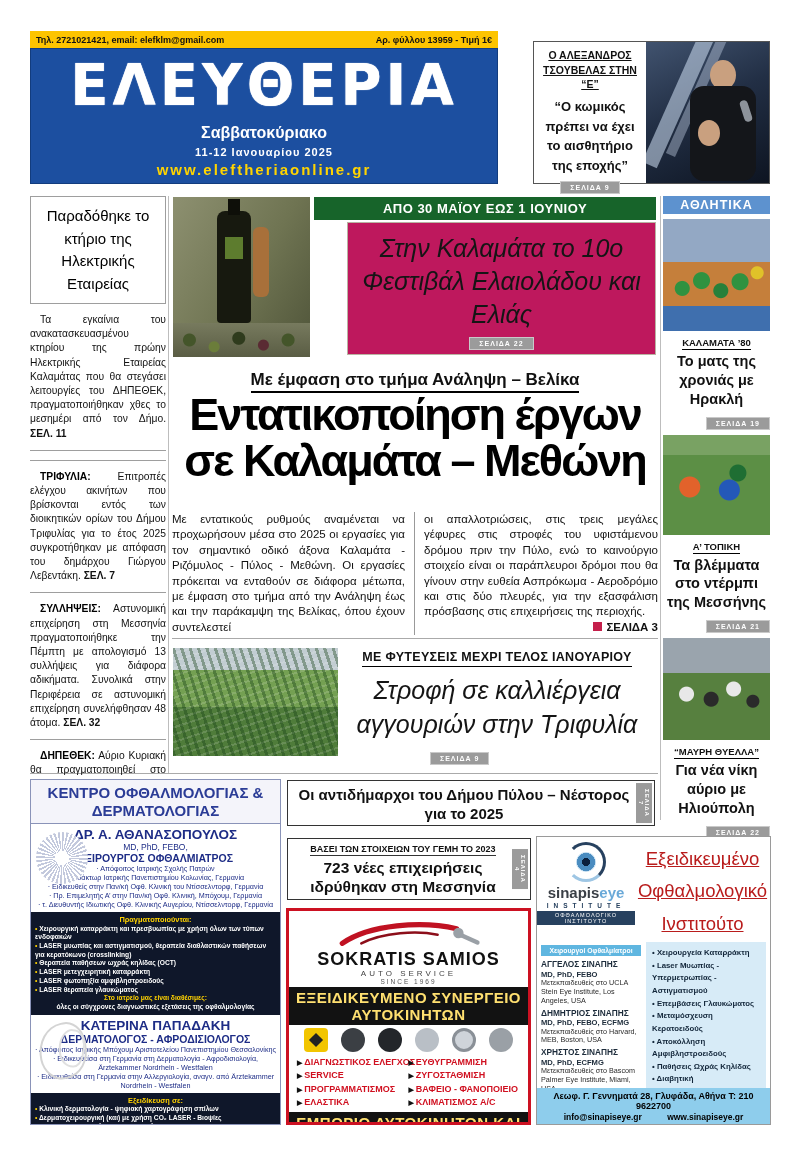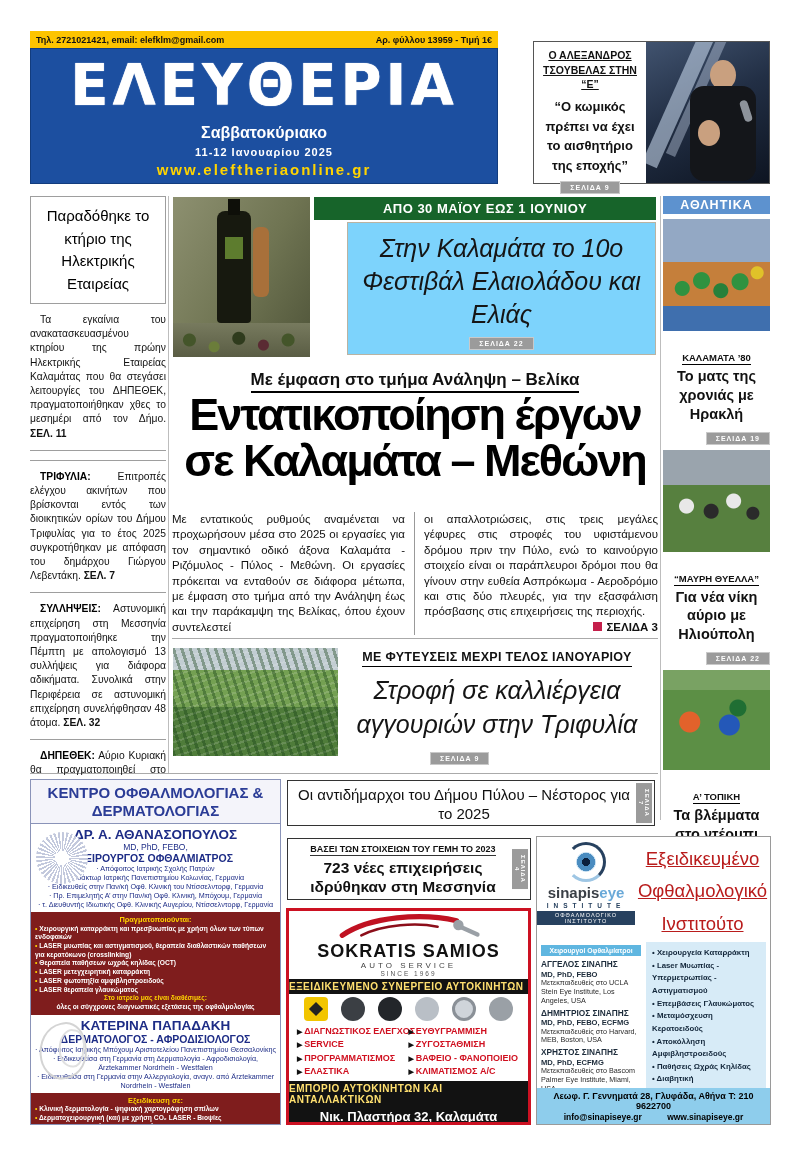--- a/index.html
+++ b/index.html
@@ -54,21 +54,21 @@
   .olives{position:absolute;left:0;bottom:0;width:100%;height:34px;
      background:radial-gradient(circle at 12% 50%,#44552a 0 6px,transparent 7px),
                 radial-gradient(circle at 30% 70%,#6b7d3a 0 5px,transparent 6px),
                 radial-gradient(circle at 48% 45%,#2f3b1d 0 6px,transparent 7px),
                 radial-gradient(circle at 66% 65%,#5a2b33 0 5px,transparent 6px),
                 radial-gradient(circle at 84% 50%,#44552a 0 6px,transparent 7px),
                 linear-gradient(#777a5e,#5a5d44);}
   .festival-right{position:absolute;left:314px;top:197px;width:342px;}
   .festival-banner{background:#17642a;color:#fff;font-size:13px;font-weight:bold;text-align:center;
                    letter-spacing:.5px;padding:4px 0;}
-  .festival-box{background:#7dd3fc;border:1px solid #b9b3a2;text-align:center;padding:9px 6px 4px;margin-top:2px;margin-left:33px;}
+  .festival-box{background:#be185d;border:1px solid #b9b3a2;text-align:center;padding:9px 6px 4px;margin-top:2px;margin-left:33px;}
   .festival-headline{font-style:italic;font-size:25px;line-height:1.32;color:#151515;}
   .festival-box .badge{margin-top:6px;}
   
   .ma-kicker{position:absolute;left:172px;top:370px;width:486px;text-align:center;}
   .ma-kicker span{font-size:17px;font-weight:bold;border-bottom:2px solid #000;padding-bottom:2px;}
   .ma-headline{position:absolute;left:172px;top:392px;width:486px;text-align:center;
                font-size:45px;font-weight:bold;letter-spacing:-2px;line-height:1.02;color:#000;}
   .ma-body{position:absolute;left:172px;top:512px;width:486px;display:flex;}
   .ma-col{width:50%;font-size:11.5px;line-height:1.34;text-align:justify;box-sizing:border-box;}
   .ma-col.c1{padding-right:9px;border-right:1px solid #999;}
@@ -102,28 +102,28 @@
      radial-gradient(circle at 22% 55%,#e8e8e8 0 7px,transparent 8px),
      radial-gradient(circle at 45% 60%,#2a2a2a 0 7px,transparent 8px),
      radial-gradient(circle at 66% 50%,#e8e8e8 0 7px,transparent 8px),
      radial-gradient(circle at 84% 62%,#2a2a2a 0 6px,transparent 7px),
      linear-gradient(#9aa4ad 0 34%,#57803f 34%);}
   .sp3{height:100px;background:
      radial-gradient(circle at 25% 52%,#e2622b 0 10px,transparent 11px),
      radial-gradient(circle at 62% 55%,#2458b8 0 10px,transparent 11px),
      radial-gradient(circle at 70% 38%,#1f6e33 0 8px,transparent 9px),
      linear-gradient(#79a263 0 20%,#5c8f45 20%);}
-  .sp-kicker{text-align:center;font-size:9.5px;font-weight:bold;margin-top:21px;}
+  .sp-kicker{text-align:center;font-size:9.5px;font-weight:bold;margin-top:6px;}
   .sp-kicker span{border-bottom:1px solid #000;padding-bottom:1px;}
   .sp-title{text-align:center;font-size:14.5px;font-weight:bold;line-height:1.3;margin-top:4px;}
   .sp-badge{text-align:right;margin-top:3px;}
   
   .deputy{position:absolute;left:287px;top:780px;width:368px;height:46px;border:1px solid #333;
           box-sizing:border-box;text-align:center;padding:5px 22px 0 8px;}
-  .deputy-title{font-size:15px;font-weight:normal;line-height:1.25;}
+  .deputy-title{font-size:15px;font-weight:bold;line-height:1.25;}
   .vbadge{position:absolute;right:2px;top:50%;transform:translateY(-50%);writing-mode:vertical-rl;
           font-size:6px;background:#9b9b9b;color:#fff;padding:6px 2px;letter-spacing:1px;font-weight:bold;}
   .business{position:absolute;left:287px;top:838px;width:244px;height:62px;border:1px solid #333;
             box-sizing:border-box;text-align:center;padding:5px 18px 0 6px;}
   .business-kicker{font-size:9px;font-weight:bold;}
   .business-kicker span{border-bottom:1px solid #333;padding-bottom:1px;}
   .business-title{font-size:15.5px;font-weight:bold;line-height:1.25;margin-top:4px;}
   
   .clinic{position:absolute;left:30px;top:779px;width:251px;height:346px;border:1px solid #8a93b8;
           box-sizing:border-box;background:#fff;overflow:hidden;color:#1d2c86;}
@@ -134,34 +134,34 @@
      background:radial-gradient(circle,#fff 0 7px,transparent 7px),
                 repeating-conic-gradient(#c3c9dd 0 5deg,#fff 5deg 10deg);}
   .face-icon{position:absolute;left:8px;top:8px;width:44px;height:52px;border:2px solid #d4d4d4;
              border-radius:60% 40% 55% 45%;transform:rotate(-12deg);}
   .face-icon:before{content:"";position:absolute;left:18px;top:6px;width:22px;height:34px;
              border:2px solid #e0e0e0;border-radius:50% 50% 40% 60%;transform:rotate(20deg);}
   .doc-name{font-size:13.5px;font-weight:bold;}
   .doc-creds{font-size:8.5px;font-weight:normal;}
   .doc-title{font-size:10.5px;font-weight:bold;}
   .doc-line{font-size:7.2px;line-height:1.25;}
-  .clinic-blue{background:#7f1d1d;color:#fff;padding:3px 4px;font-size:6.7px;line-height:1.3;}
+  .clinic-blue{background:#0f172a;color:#fff;padding:3px 4px;font-size:6.7px;line-height:1.3;}
   .cb-header{color:#ffd200;font-weight:bold;text-align:center;font-size:7.4px;}
   .cb-line:before{content:"• ";color:#ffd200;}
   .cb-line{font-weight:bold;}
   .cb-note{color:#ffd200;font-weight:bold;text-align:center;}
   .cb-note2{text-align:center;font-weight:bold;}
   
   .samios{position:absolute;left:286px;top:908px;width:245px;height:217px;border:3px solid #cc1122;
           box-sizing:border-box;background:#fff;overflow:hidden;}
-  .samios-top{text-align:center;padding-top:1px;}
+  .samios-top{text-align:center;padding-top:9px;}
   .samios-name{font-size:18px;font-weight:bold;letter-spacing:1px;line-height:1.05;}
   .samios-tag{font-size:8px;letter-spacing:3px;color:#444;line-height:1.2;}
   .samios-since{font-size:6.5px;letter-spacing:2px;color:#555;line-height:1.3;}
-  .samios-bar{background:#121212;color:#ffe070;font-size:10px;font-weight:bold;text-align:left;
+  .samios-bar{background:#121212;color:#ffe070;font-size:15px;font-weight:bold;text-align:center;
               letter-spacing:.5px;padding:2px 0;}
   .samios-brands{display:flex;justify-content:space-around;align-items:center;padding:3px 8px;}
   .brand{width:24px;height:24px;border-radius:50%;background:#6d7278;}
   .brand.renault{border-radius:4px;background:#f2c500;position:relative;}
   .brand.renault:before{content:"";position:absolute;left:7px;top:7px;width:10px;height:10px;
         background:#222;transform:rotate(45deg);}
   .brand.dacia{background:#3b3f44;}
   .brand.peugeot{background:#23262a;}
   .brand.citroen{background:#b9bfc6;}
   .brand.vw{background:#cfd4da;border:3px solid #8a9097;box-sizing:border-box;}
@@ -291,31 +291,31 @@
     <div class="sports-header">ΑΘΛΗΤΙΚΑ</div>
 
     <div>
       <div class="sp-photo sp1"></div>
       <div class="sp-kicker"><span>ΚΑΛΑΜΑΤΑ ’80</span></div>
       <div class="sp-title">Το ματς της χρονιάς με Ηρακλή</div>
       <div class="sp-badge"><span class="badge">ΣΕΛΙΔΑ 19</span></div>
     </div>
 
     <div>
+      <div class="sp-photo sp3"></div>
+      <div class="sp-kicker"><span>Α’ ΤΟΠΙΚΗ</span></div>
+      <div class="sp-title">Τα βλέμματα στο ντέρμπι της Μεσσήνης</div>
+      <div class="sp-badge"><span class="badge">ΣΕΛΙΔΑ 21</span></div>
+    </div>
+
+    <div>
       <div class="sp-photo sp2"></div>
       <div class="sp-kicker"><span>“ΜΑΥΡΗ ΘΥΕΛΛΑ”</span></div>
       <div class="sp-title">Για νέα νίκη αύριο με Ηλιούπολη</div>
       <div class="sp-badge"><span class="badge">ΣΕΛΙΔΑ 22</span></div>
-    </div>
-
-    <div>
-      <div class="sp-photo sp3"></div>
-      <div class="sp-kicker"><span>Α’ ΤΟΠΙΚΗ</span></div>
-      <div class="sp-title">Τα βλέμματα στο ντέρμπι της Μεσσήνης</div>
-      <div class="sp-badge"><span class="badge">ΣΕΛΙΔΑ 21</span></div>
     </div>
   </div>
 
   <div class="deputy">
     <div class="deputy-title">Οι αντιδήμαρχοι του Δήμου Πύλου – Νέστορος για το 2025</div>
     <div class="vbadge">ΣΕΛΙΔΑ 7</div>
   </div>
   <div class="business">
     <div class="business-kicker"><span>ΒΑΣΕΙ ΤΩΝ ΣΤΟΙΧΕΙΩΝ ΤΟΥ ΓΕΜΗ ΤΟ 2023</span></div>
     <div class="business-title">723 νέες επιχειρήσεις ιδρύθηκαν στη Μεσσηνία</div>

